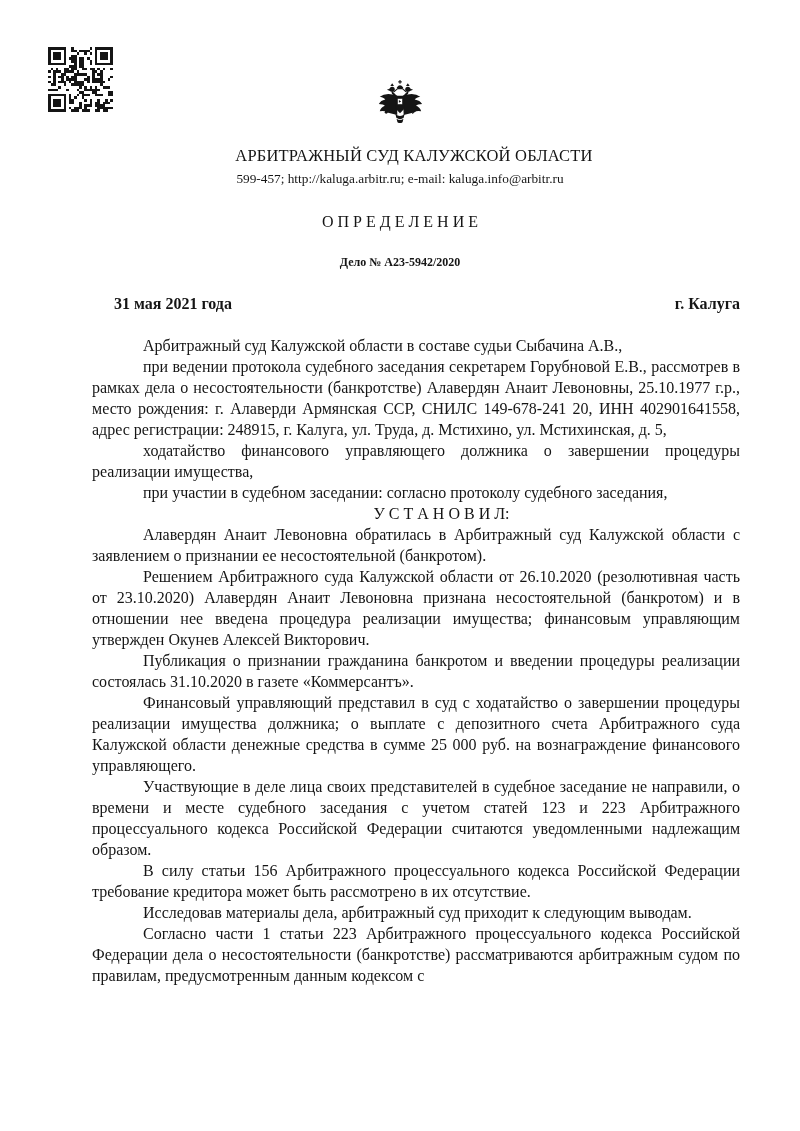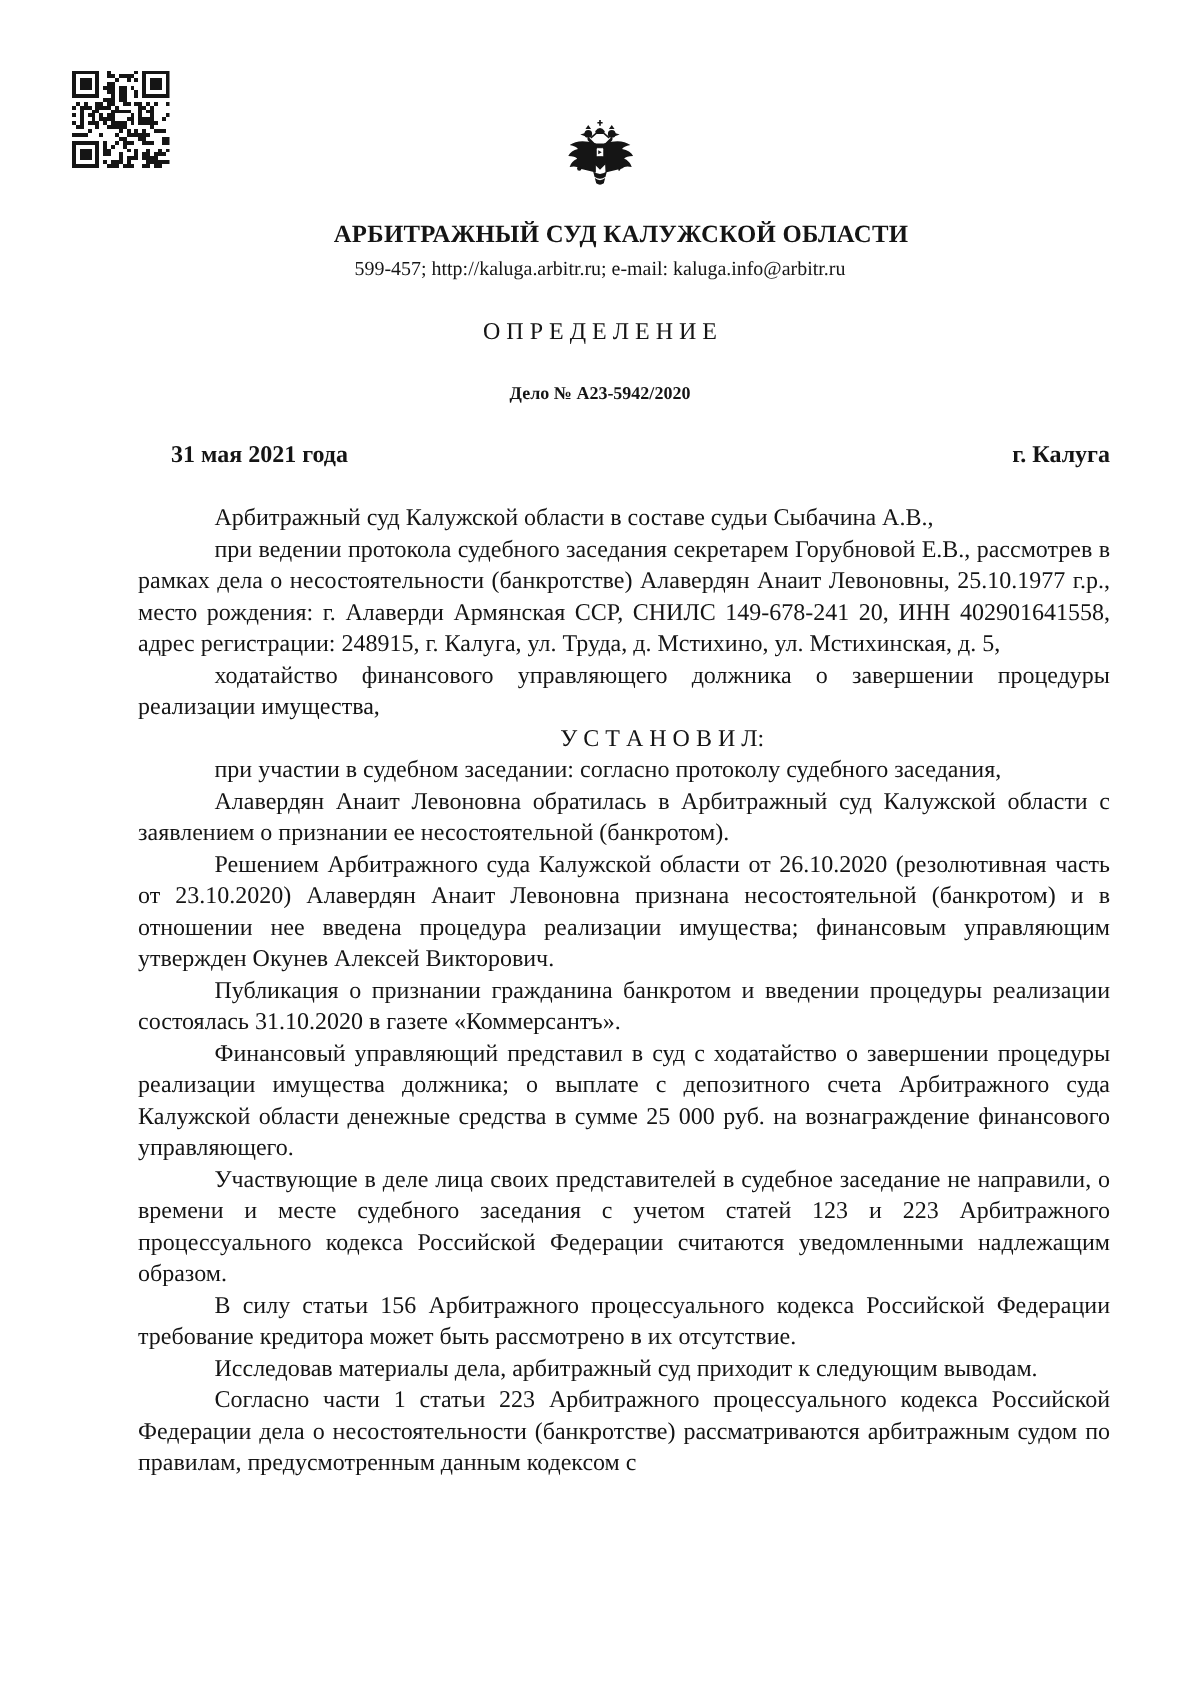--- a/index.html
+++ b/index.html
@@ -14,21 +14,21 @@
   }
   .qr{
     position:absolute;
     left:48px;
     top:47px;
     width:65px;
     height:65px;
   }
   .header{ text-align:center; padding-top:76px; }
   .emblem-svg{ width:46px; height:56px; display:block; margin:0 auto; }
-  .court-name{ font-size:16.5px; font-weight:bold; line-height:17px; margin-top:15px; letter-spacing:.2px;padding-left:28px; }
+  .court-name{ font-size:16.5px; font-weight:normal; line-height:17px; margin-top:15px; letter-spacing:.2px;padding-left:28px; }
   .addr{ font-size:13.3px; line-height:20.5px; margin-top:5px; }
   .doc-type{ font-size:16px; font-weight:normal; line-height:17px; margin-top:23px; }
   .case-no{ font-size:12px; font-weight:bold; line-height:17px; margin-top:24px; }
   .dateline{
     display:flex; justify-content:space-between; align-items:baseline;
     margin:24px 60px 0 92px; padding-left:22px;
     font-size:16px; font-weight:bold; line-height:17px;
   }
   .content{
     margin:23px 60px 1px 92px;
@@ -301,23 +301,23 @@
 
   <div class="dateline">
     <span>31 мая 2021 года</span>
     <span>г. Калуга</span>
   </div>
 
   <div class="content">
     <p class="para">Арбитражный суд Калужской области в составе судьи Сыбачина А.В.,</p>
     <p class="para">при ведении протокола судебного заседания секретарем Горубновой Е.В., рассмотрев в рамках дела о несостоятельности (банкротстве) Алавердян Анаит Левоновны, 25.10.1977 г.р., место рождения: г. Алаверди Армянская ССР, СНИЛС 149-678-241 20, ИНН 402901641558, адрес регистрации: 248915, г. Калуга, ул. Труда, д. Мстихино, ул. Мстихинская, д. 5,</p>
     <p class="para">ходатайство финансового управляющего должника о завершении процедуры реализации имущества,</p>
+    <p class="para">при участии в судебном заседании: согласно протоколу судебного заседания,</p>
+
     <p class="para heading-center">У С Т А Н О В И Л:</p>
-
-    <p class="para">при участии в судебном заседании: согласно протоколу судебного заседания,</p>
 
     <p class="para">Алавердян Анаит Левоновна обратилась в Арбитражный суд Калужской области с заявлением о признании ее несостоятельной (банкротом).</p>
     <p class="para">Решением Арбитражного суда Калужской области от 26.10.2020 (резолютивная часть от 23.10.2020) Алавердян Анаит Левоновна признана несостоятельной (банкротом) и в отношении нее введена процедура реализации имущества; финансовым управляющим утвержден Окунев Алексей Викторович.</p>
     <p class="para">Публикация о признании гражданина банкротом и введении процедуры реализации состоялась 31.10.2020 в газете «Коммерсантъ».</p>
     <p class="para">Финансовый управляющий представил в суд с ходатайство о завершении процедуры реализации имущества должника; о выплате с депозитного счета Арбитражного суда Калужской области денежные средства в сумме 25 000 руб. на вознаграждение финансового управляющего.</p>
     <p class="para">Участвующие в деле лица своих представителей в судебное заседание не направили, о времени и месте судебного заседания с учетом статей 123 и 223 Арбитражного процессуального кодекса Российской Федерации считаются уведомленными надлежащим образом.</p>
     <p class="para">В силу статьи 156 Арбитражного процессуального кодекса Российской Федерации требование кредитора может быть рассмотрено в их отсутствие.</p>
     <p class="para">Исследовав материалы дела, арбитражный суд приходит к следующим выводам.</p>
     <p class="para">Согласно части 1 статьи 223 Арбитражного процессуального кодекса Российской Федерации дела о несостоятельности (банкротстве) рассматриваются арбитражным судом по правилам, предусмотренным данным кодексом с</p>
   </div>

